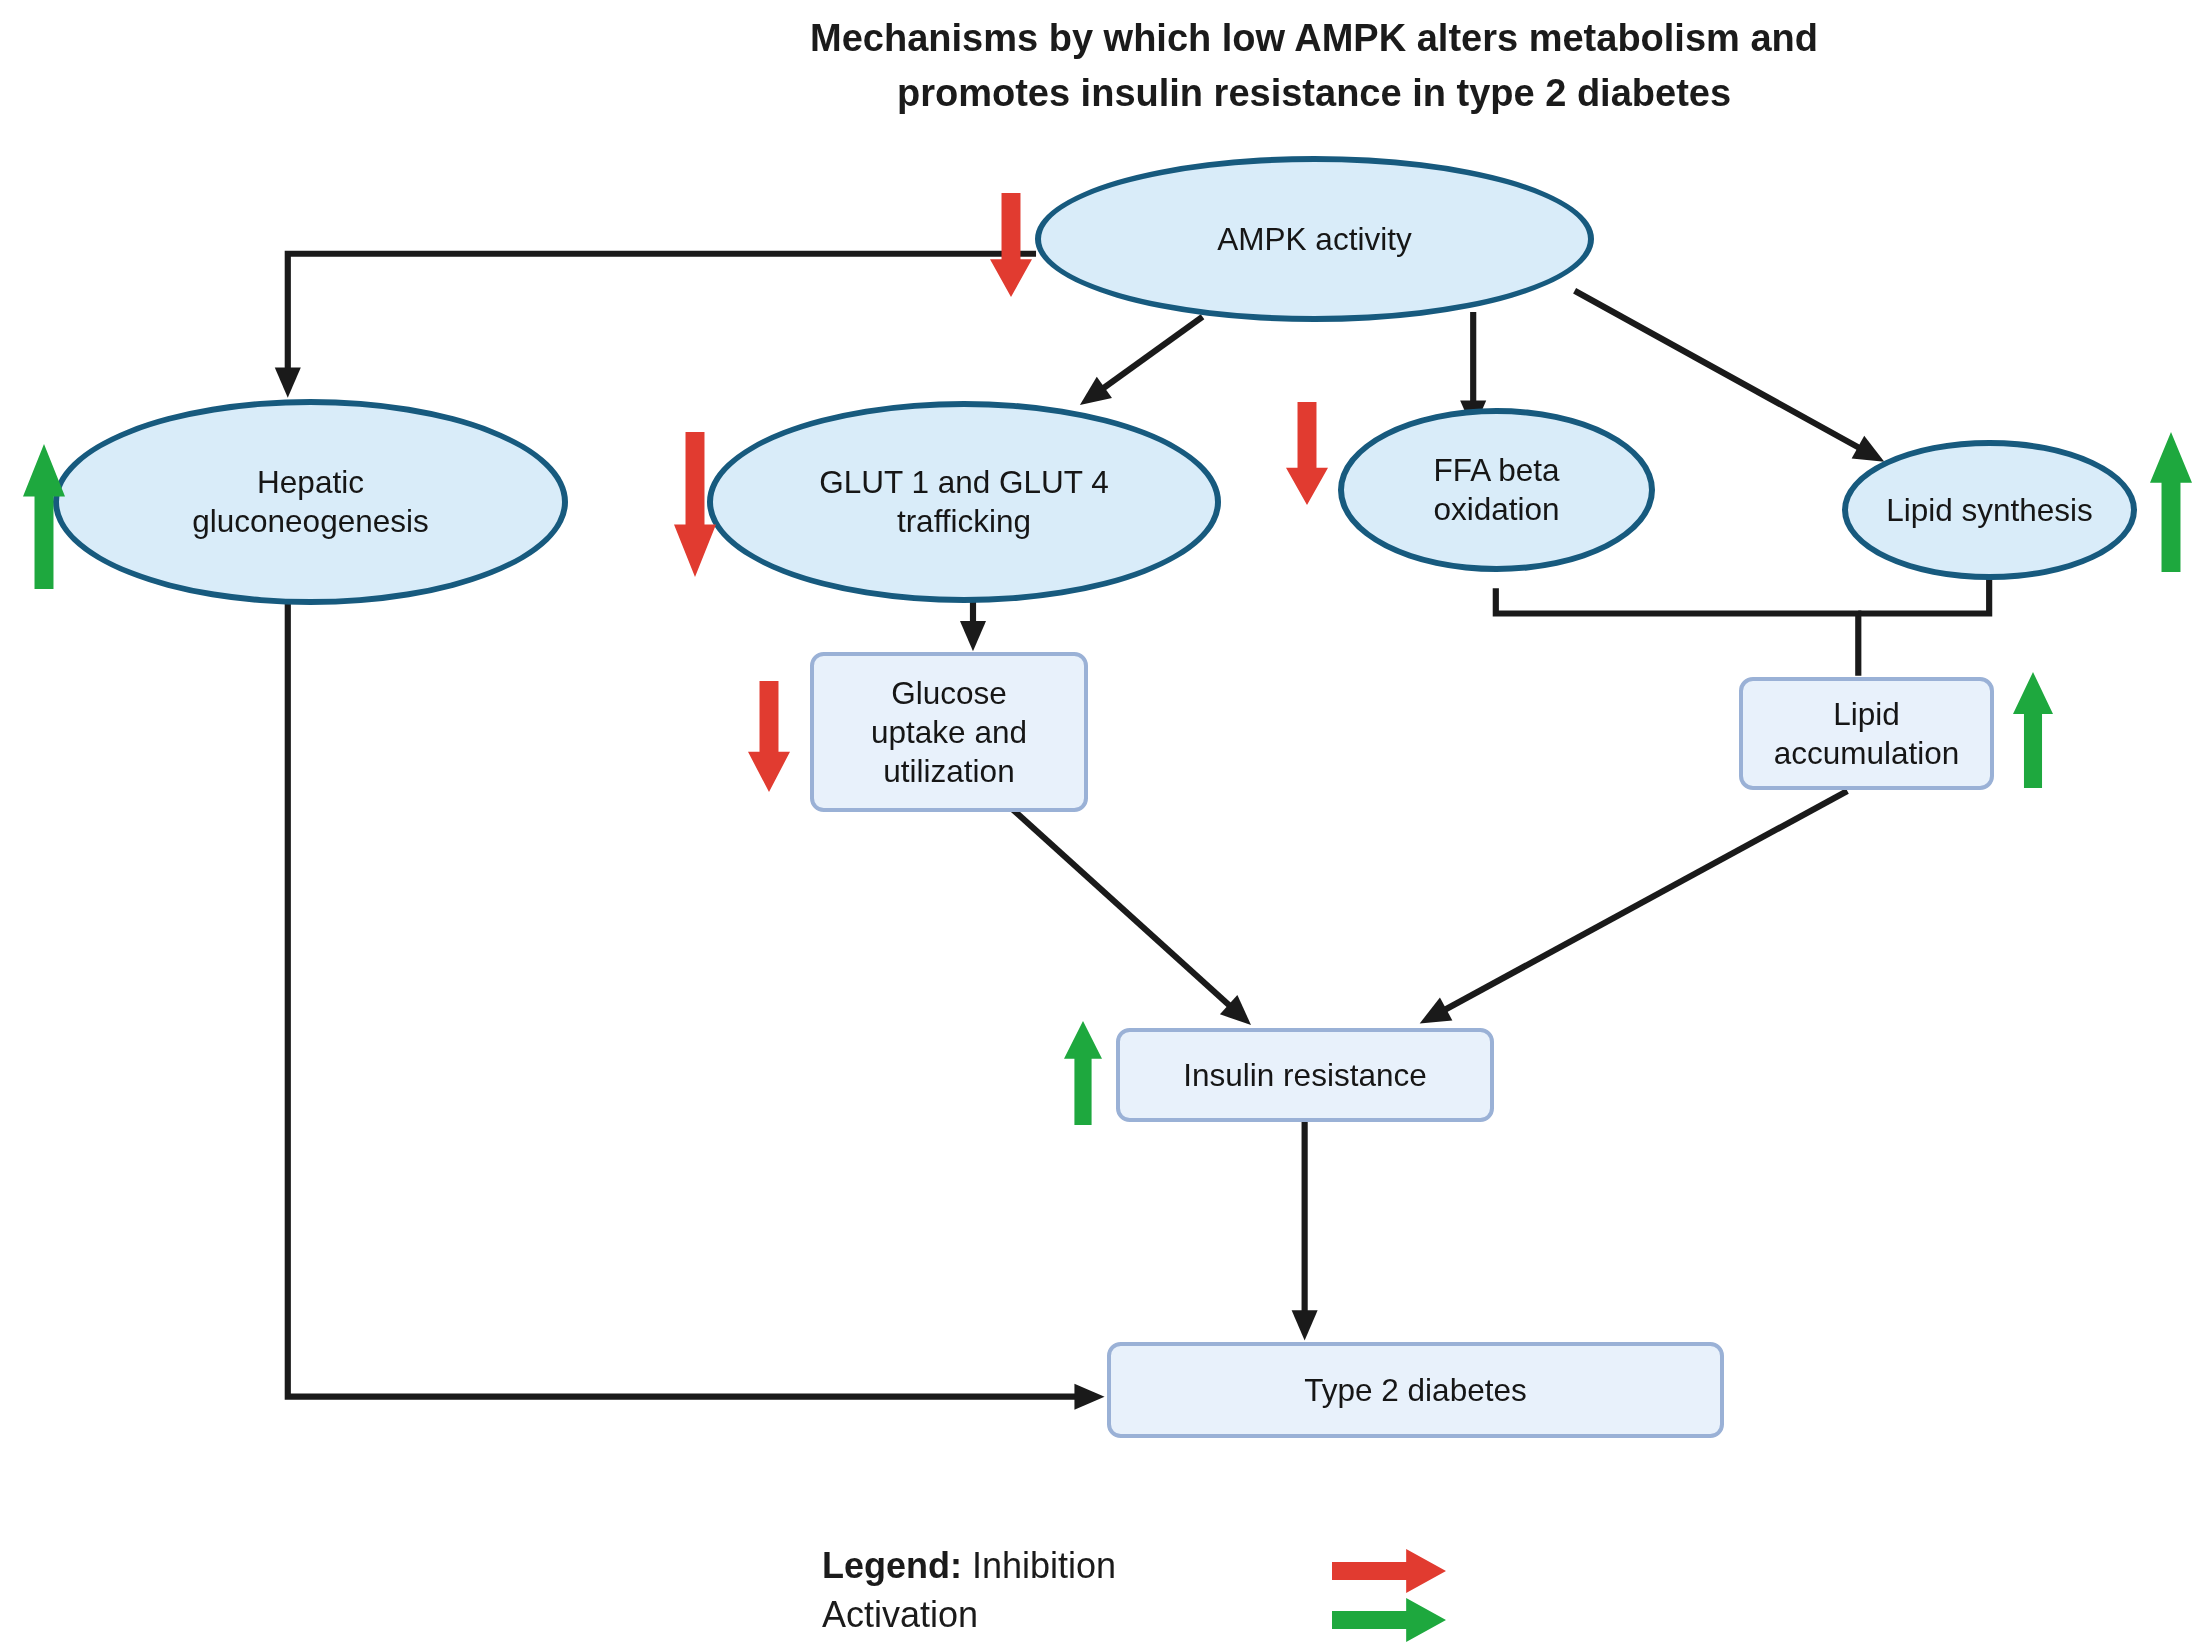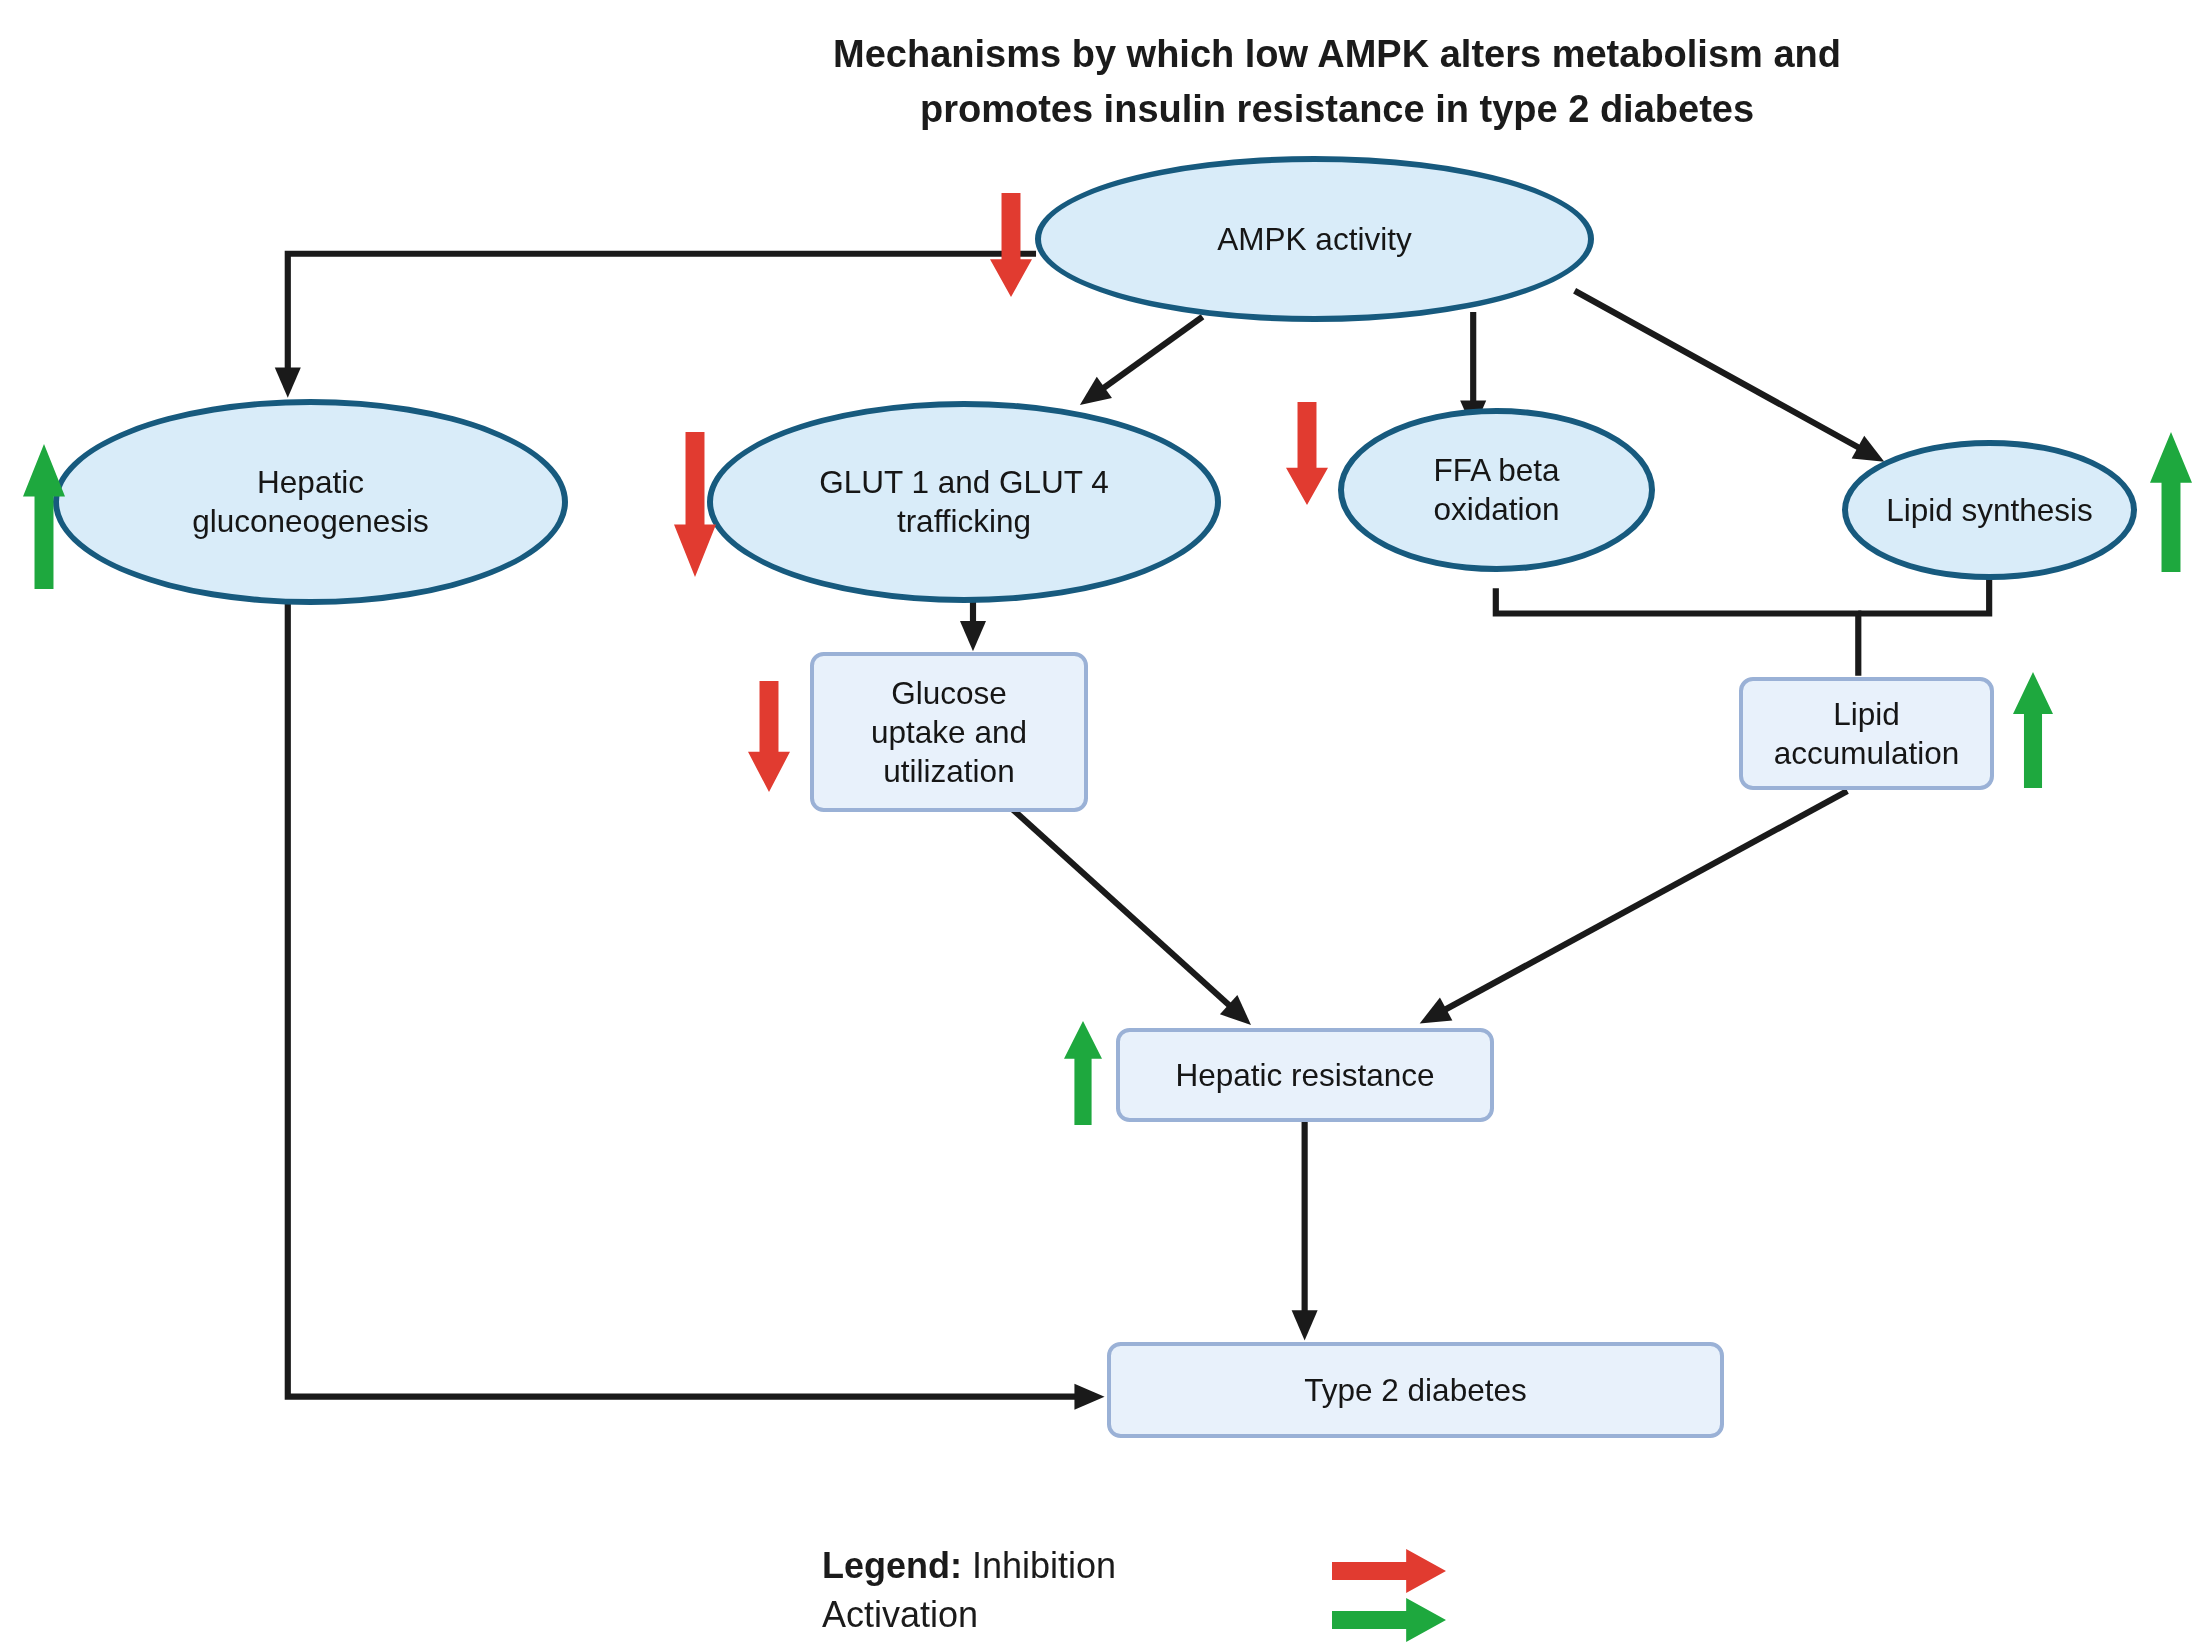--- a/index.html
+++ b/index.html
@@ -5,23 +5,23 @@
   html,body{margin:0;padding:0;background:#ffffff;}
   #canvas{
     position:relative;
     width:2205px;height:1647px;
     background:#ffffff;
     font-family:"Liberation Sans","DejaVu Sans",sans-serif;
     color:var(--text,#1b1b1b);
     overflow:hidden;
   }
   .title{
-    position:absolute;left:720px;top:11px;width:1234px;
+    position:absolute;left:697px;top:11px;width:1234px;
     text-align:center;font-size:38px;font-weight:bold;line-height:55px;
-    white-space:pre-line;color:#1b1b1b;margin-top:16px;
+    white-space:pre-line;color:#1b1b1b;
   }
   #connectors{position:absolute;left:0;top:0;width:2205px;height:1647px;}
   .connector{fill:none;stroke:var(--line,#1a1a1a);stroke-width:9;}
   .node{
     position:absolute;display:flex;align-items:center;justify-content:center;
     text-align:center;white-space:pre-line;
     font-size:31.5px;line-height:39px;color:#161616;
     box-sizing:border-box;
   }
   .ellipse{
@@ -98,21 +98,21 @@
 uptake and
 utilization</span>
   </div>
 
   <div class="node box" style="left:1739px;top:677px;width:255px;height:113px;border-radius:14px;">
     <span>Lipid
 accumulation</span>
   </div>
 
   <div class="node box" style="left:1116px;top:1028px;width:378px;height:94px;">
-    <span>Hepatic resistance</span>
+    <span>Insulin resistance</span>
   </div>
 
   <div class="node box" style="left:1107px;top:1342px;width:617px;height:96px;">
     <span>Type 2 diabetes</span>
   </div>
 
   <svg class="varrow" style="left:990px;top:193px" width="42" height="104" viewBox="0 0 62 160" preserveAspectRatio="none">
     <polygon class="inh" points="17,0 45,0 45,102 62,102 31,160 0,102 17,102"></polygon>
   </svg>
   <svg class="varrow" style="left:674px;top:432px" width="42" height="145" viewBox="0 0 62 160" preserveAspectRatio="none">

